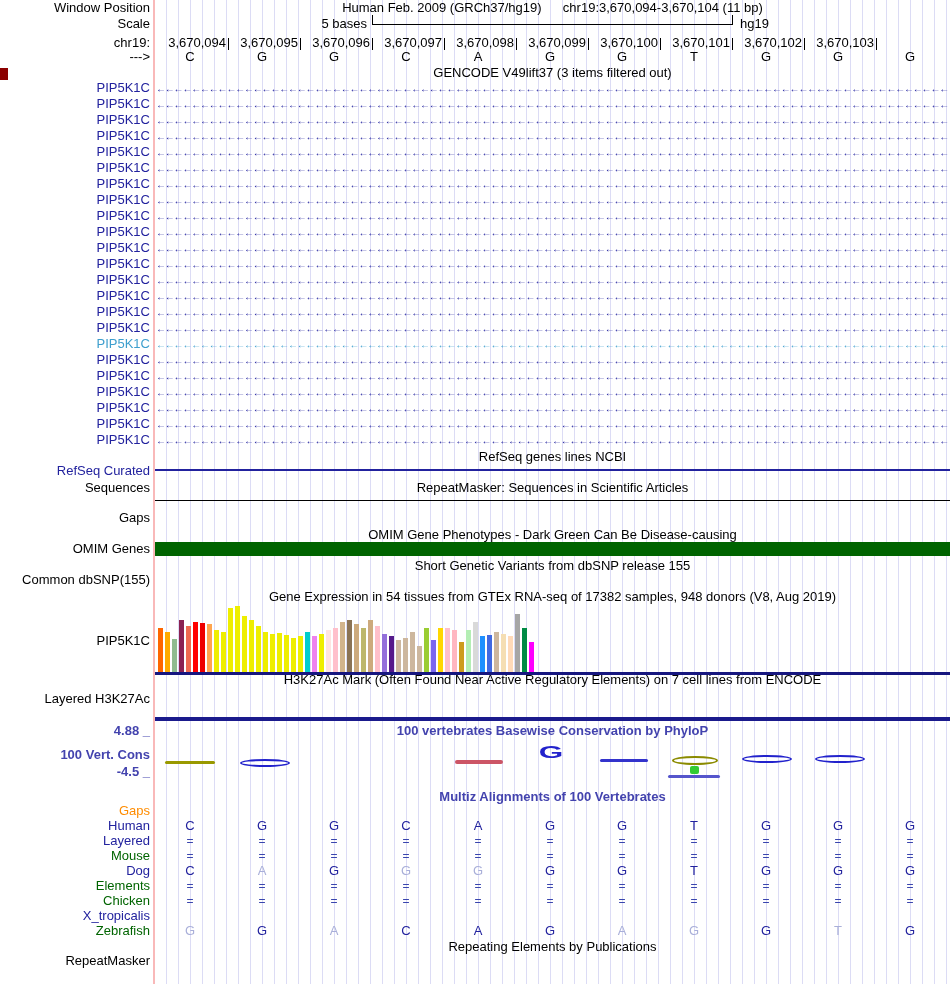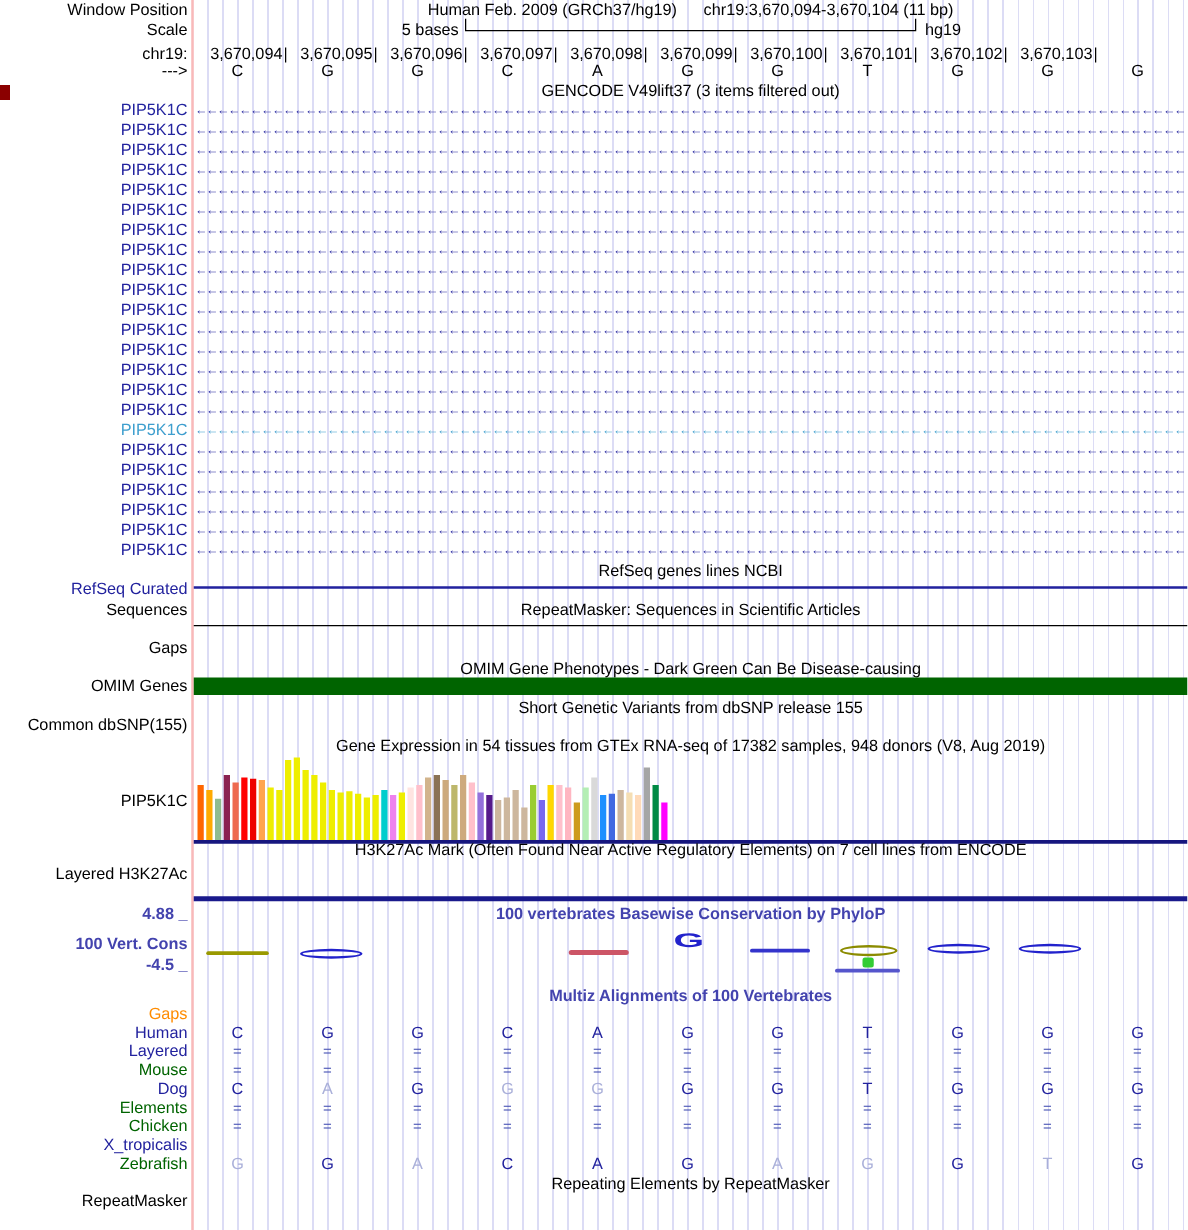--- a/index.html
+++ b/index.html
@@ -137,21 +137,21 @@
 
 <div class="abs lbl blue" style="top:724px">4.88 _</div>
 <div class="abs ctitle blue" style="top:724px">100 vertebrates Basewise Conservation by PhyloP</div>
 <div class="abs lbl blue" style="top:748px">100 Vert. Cons</div>
 <div class="abs lbl blue" style="top:765px">-4.5 _</div>
 <div id="consglyphs"></div>
 
 <div class="abs ctitle blue" style="top:790px">Multiz Alignments of 100 Vertebrates</div>
 <div id="multiz"></div>
 
-<div class="abs ctitle" style="top:940px">Repeating Elements by RepeatMasker</div>
+<div class="abs ctitle" style="top:940px">Repeating Elements by Publications</div>
 <div class="abs lbl" style="top:954px">RepeatMasker</div>
 
 <div style="position:absolute;top:36px;left:153px;width:73px;text-align:right;z-index:3;line-height:14px">3,670,094</div>
 <div class="tick" style="position:absolute;top:38px;left:228px;height:12px"></div>
 <div style="position:absolute;top:36px;left:225px;width:73px;text-align:right;z-index:3;line-height:14px">3,670,095</div>
 <div class="tick" style="position:absolute;top:38px;left:300px;height:12px"></div>
 <div style="position:absolute;top:36px;left:297px;width:73px;text-align:right;z-index:3;line-height:14px">3,670,096</div>
 <div class="tick" style="position:absolute;top:38px;left:372px;height:12px"></div>
 <div style="position:absolute;top:36px;left:369px;width:73px;text-align:right;z-index:3;line-height:14px">3,670,097</div>
 <div class="tick" style="position:absolute;top:38px;left:444px;height:12px"></div>

